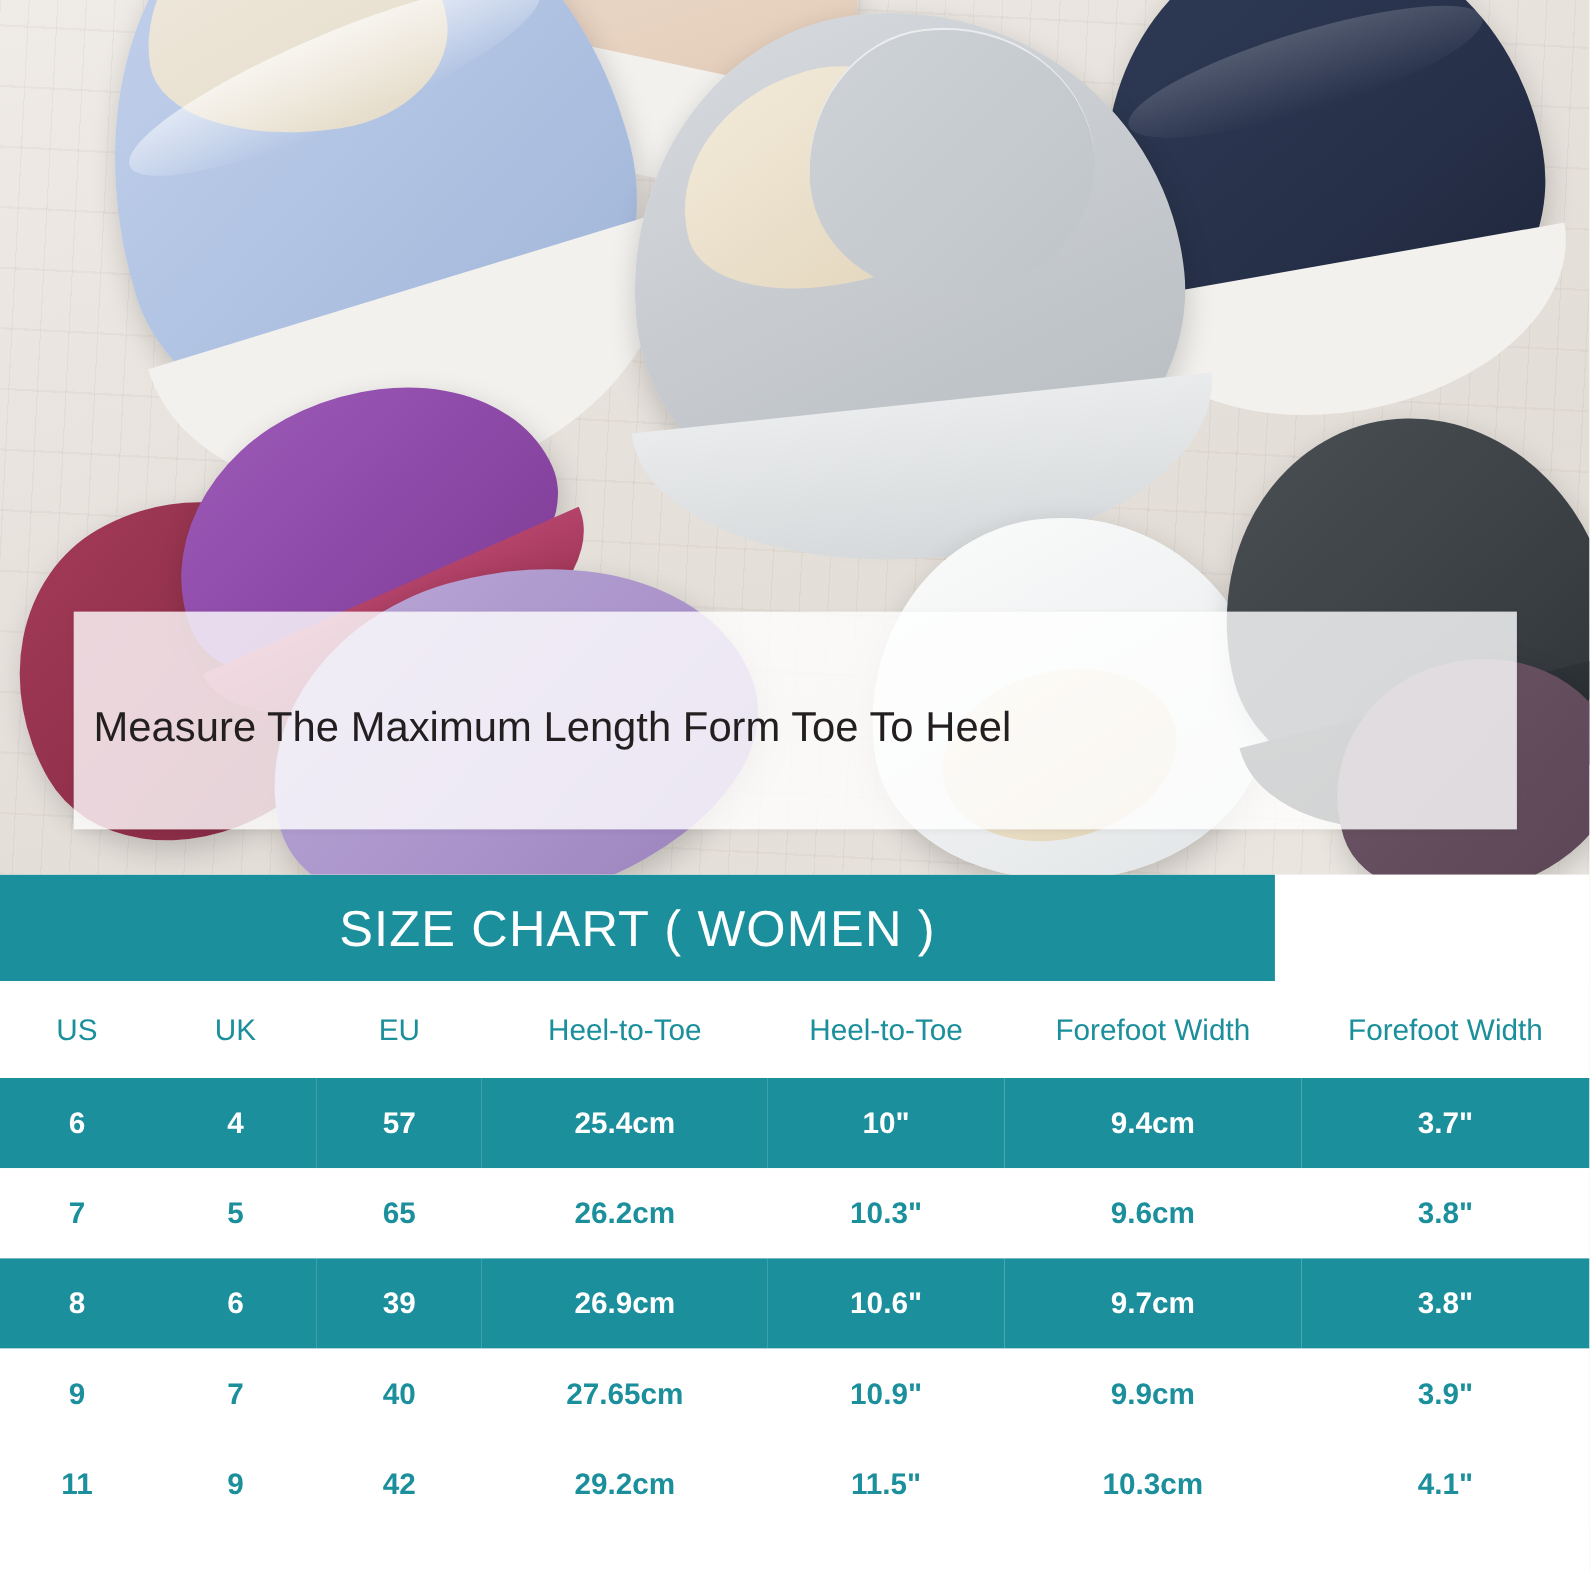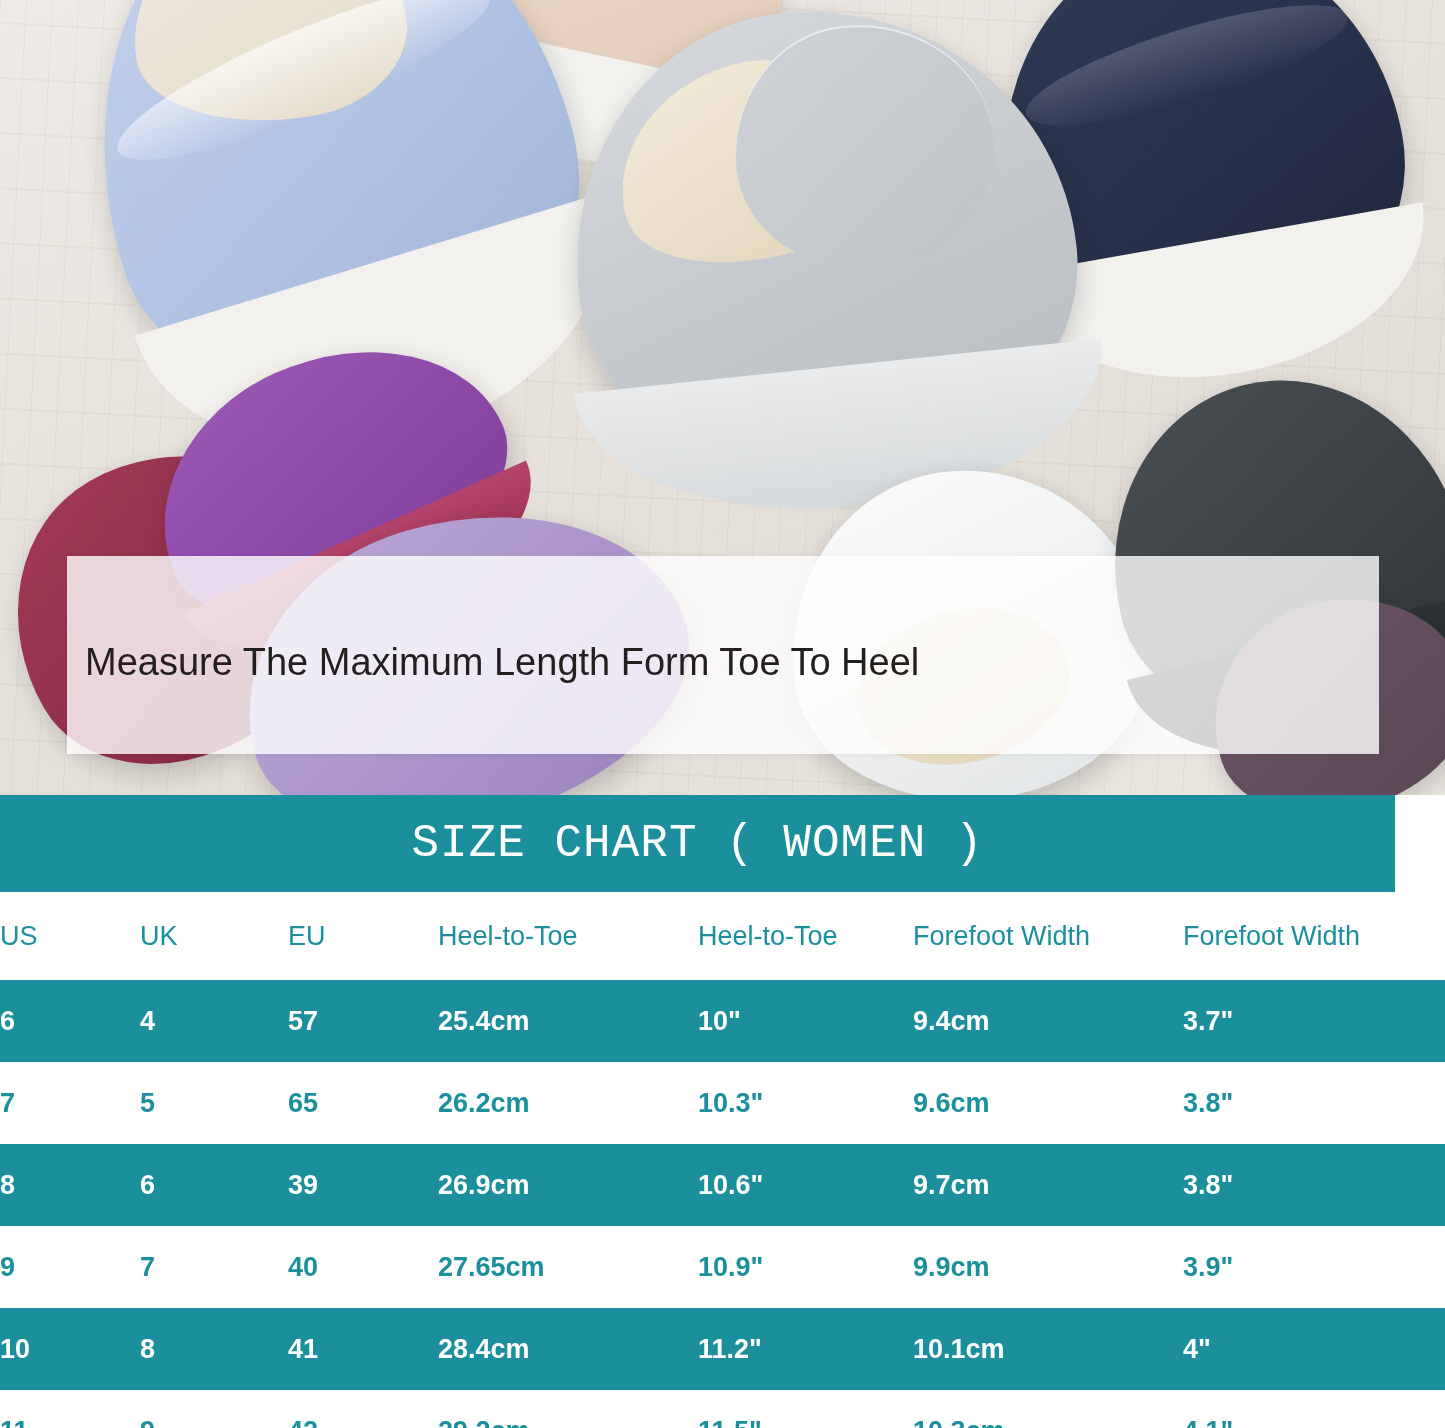--- a/index.html
+++ b/index.html
@@ -235,45 +235,44 @@
   .note-line2 {
     font-size: 38px;
     color: #231f20;
     margin-top: 14px;
     line-height: 1.12;
     white-space: nowrap;
   }
 
   
   .title-bar {
-    width: 1395px;
+    width: 1159px;
     height: 97px;
     background: #1b8f9c;
     display: flex;
     align-items: center;
     justify-content: center;
-    font-family: Liberation Mono, monospace;
   }
   .title-bar h1 {
     margin: 0;
     color: #ffffff;
     font-size: 46px;
     font-weight: 400;
     letter-spacing: 1px;
   }
 
   
   table.size-chart {
     width: 1445px;
     border-collapse: collapse;
     table-layout: fixed;
   }
   table.size-chart th,
   table.size-chart td {
-    text-align: left;
+    text-align: center;
     font-size: 27px;
     font-weight: 700;
     padding: 0;
     height: 82px;
     vertical-align: middle;
   }
   table.size-chart thead th {
     background: #ffffff;
     color: #1b8f9c;
     font-weight: 400;
@@ -394,29 +393,20 @@
     </tr>
     <tr class="row-even">
       <td>9</td>
       <td>7</td>
       <td>40</td>
       <td>27.65cm</td>
       <td>10.9"</td>
       <td>9.9cm</td>
       <td>3.9"</td>
     </tr>
-    <tr class="row-odd">
-      <td>10</td>
-      <td>8</td>
-      <td>41</td>
-      <td>28.4cm</td>
-      <td>11.2"</td>
-      <td>10.1cm</td>
-      <td>4"</td>
-    </tr>
     <tr class="row-even">
       <td>11</td>
       <td>9</td>
       <td>42</td>
       <td>29.2cm</td>
       <td>11.5"</td>
       <td>10.3cm</td>
       <td>4.1"</td>
     </tr>
   </tbody>

